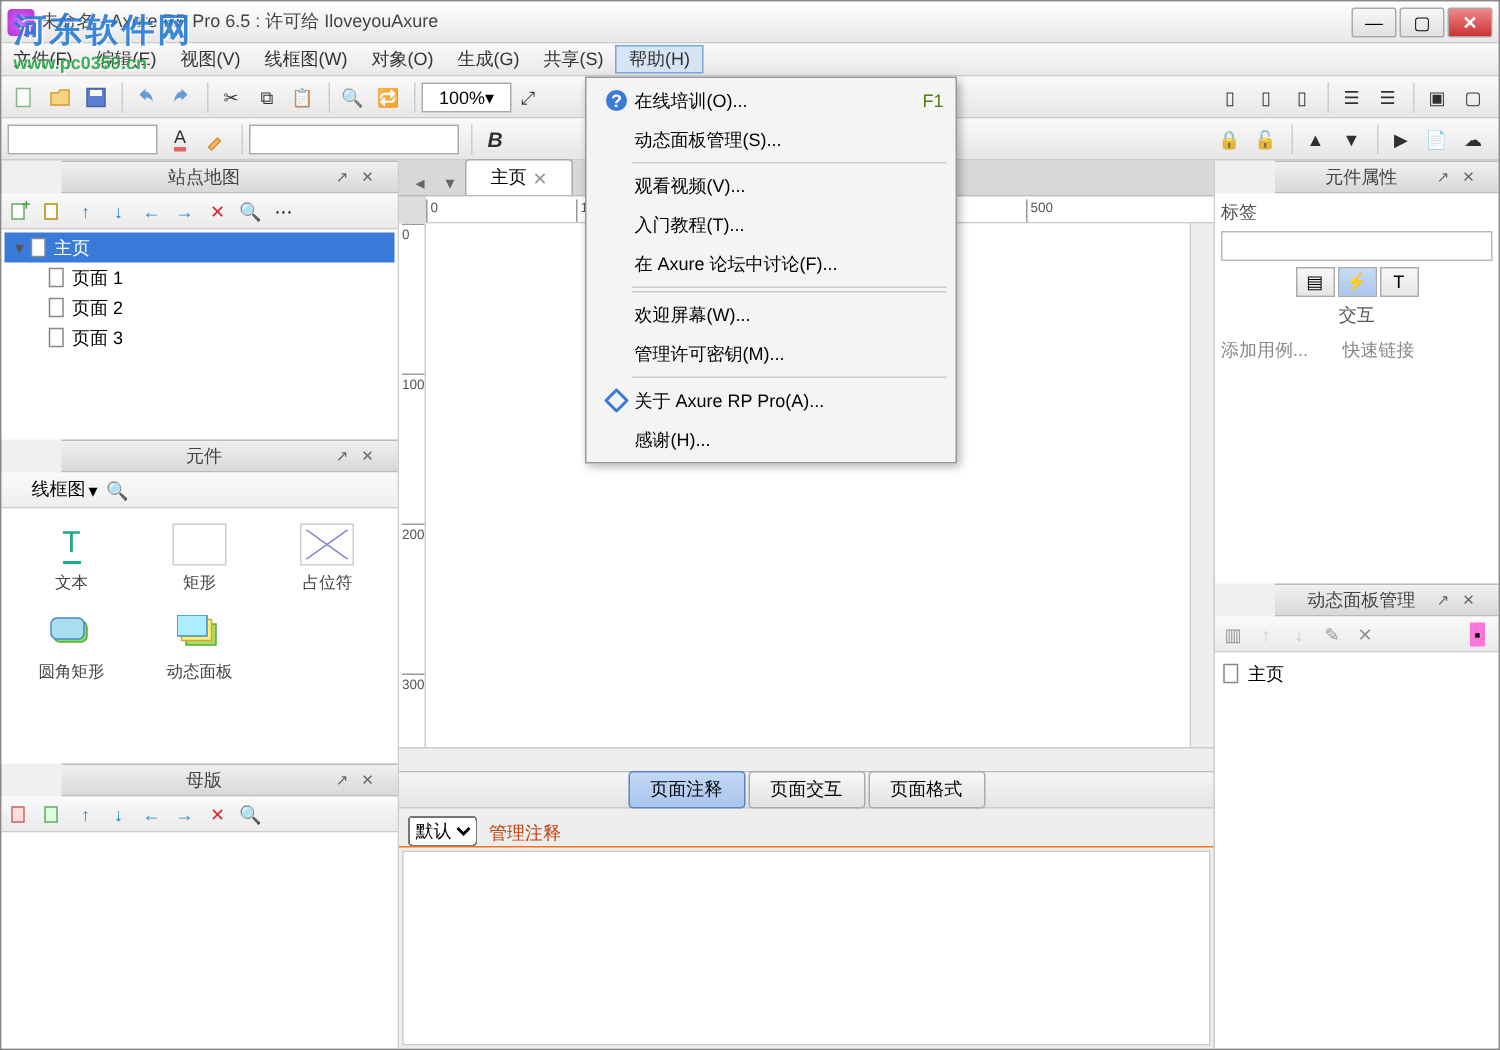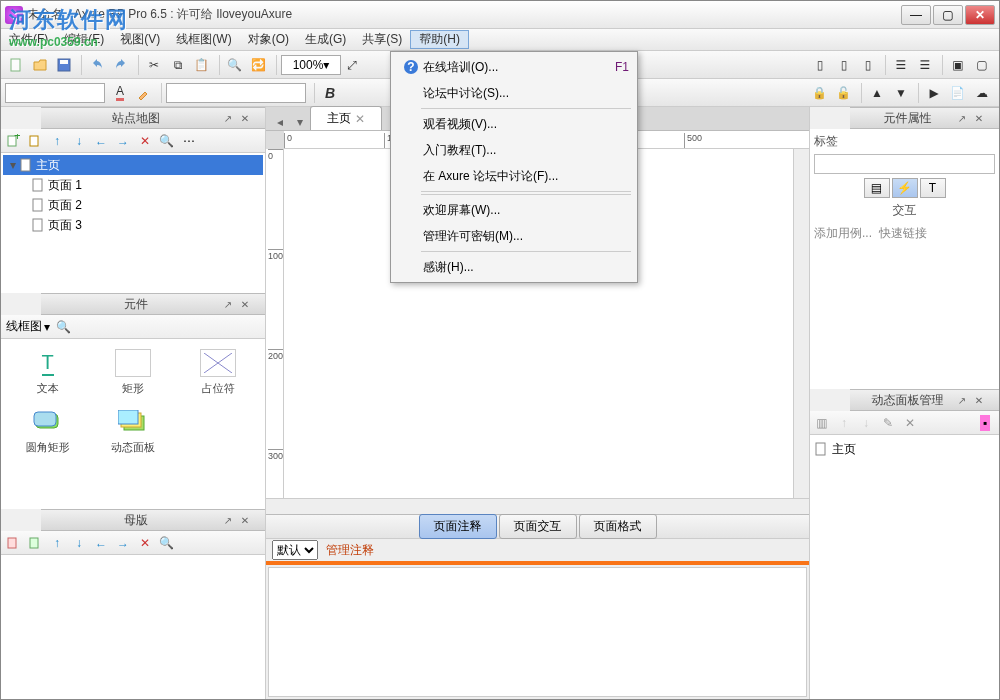--- a/index.html
+++ b/index.html
@@ -50,21 +50,21 @@
 
 .tree { background: #fff; flex: 1; overflow: auto; padding: 2px; }
 .tree-item { display: flex; align-items: center; height: 20px; padding-left: 4px; cursor: pointer; }
 .tree-item.sel { background: #3a7ad9; color: #fff; }
 .tree-item .indent { display: inline-block; }
 .tree-item .page-ico { width: 14px; height: 14px; margin-right: 3px; }
 .expander { width: 12px; text-align: center; color: #555; }
 
 
 .widget-panel { background: #fff; flex: 1; overflow: auto; }
-.widget-search { display: flex; align-items: center; background: linear-gradient(#fafafa,#eee); border-bottom: 1px solid #ccc; height: 24px; padding: 0 5px; }
+.widget-search { display: flex; align-items: center; background: linear-gradient(#fafafa,#eee); border-bottom: 1px solid #ccc; height: 24px; padding: 0 20px; }
 .widget-grid { display: grid; grid-template-columns: repeat(3, 1fr); padding: 6px; gap: 4px; }
 .widget-cell { display: flex; flex-direction: column; align-items: center; padding: 4px; cursor: pointer; }
 .widget-cell .wico { width: 36px; height: 28px; border: 1px solid #ccc; background: #fff; margin-bottom: 4px; display: flex; align-items: center; justify-content: center; }
 .widget-cell .wlabel { color: #444; font-size: 11px; }
 
 
 .canvas-tabs { height: 24px; background: #d8d8d8; border-bottom: 1px solid #bbb; display: flex; align-items: end; padding-left: 4px; }
 .canvas-tab { background: #fff; border: 1px solid #aaa; border-bottom: none; padding: 3px 16px; border-radius: 3px 3px 0 0; display: flex; align-items: center; gap: 4px; }
 .canvas-tab .x { color: #999; cursor: pointer; }
 .tab-nav-btn { width: 16px; height: 16px; margin: 0 2px; display: flex; align-items: center; justify-content: center; cursor: pointer; color: #666; }
@@ -74,21 +74,21 @@
 .canvas { flex: 1; background: #fff; position: relative; overflow: hidden; }
 .ruler-tick { position: absolute; font-size: 9px; color: #555; }
 .ruler-h-tick { top: 2px; border-left: 1px solid #999; height: 16px; padding-left: 2px; }
 .ruler-v-tick { left: 2px; border-top: 1px solid #999; width: 16px; padding-top: 1px; }
 
 
 .page-bottom { height: 185px; background: #eee; border-top: 1px solid #bbb; display: flex; flex-direction: column; }
 .page-tabbar { height: 24px; display: flex; align-items: center; justify-content: center; background: linear-gradient(#f6f6f6,#e4e4e4); border-bottom: 1px solid #ccc; gap: 2px; }
 .subtab { padding: 3px 14px; background: linear-gradient(#f8f8f8,#e2e2e2); border: 1px solid #aaa; border-radius: 3px; cursor: pointer; }
 .subtab.active { background: linear-gradient(#c5d9f5,#a9c5ee); border-color: #5a84c0; }
-.note-tools { display: flex; align-items: center; height: 26px; padding: 0 6px; gap: 8px; border-bottom: 4px solid #f97316; }
+.note-tools { display: flex; align-items: flex-end; height: 26px; padding: 0 6px; gap: 8px; border-bottom: 1px solid #f97316; }
 .note-tools select { height: 20px; }
 .note-link { color: #c2410c; cursor: pointer; }
 .note-area { flex: 1; background: #fff; margin: 2px; border: 1px solid #ccc; }
 
 
 .prop-body { background: #fff; flex: 1; padding: 4px; }
 .prop-row { display: flex; align-items: center; margin-bottom: 4px; }
 .prop-row label { width: 30px; color: #555; }
 .prop-row input { flex: 1; height: 20px; border: 1px solid #bbb; background: #fff; }
 .prop-tabs { display: flex; justify-content: center; gap: 2px; margin: 4px 0; }
@@ -97,21 +97,21 @@
 .prop-section-label { text-align: center; color: #555; margin-bottom: 6px; }
 .prop-hints { color: #888; font-size: 11px; }
 
 .dyn-body { background: #fff; flex: 1; padding: 4px; }
 .dyn-item { display: flex; align-items: center; height: 20px; gap: 4px; }
 
 
 .help-menu { position: absolute; top: 50px; left: 389px; width: 248px; background: #f4f4f4; border: 1px solid #999; box-shadow: 2px 2px 6px rgba(0,0,0,0.3); z-index: 100; padding: 2px; }
 .help-item { display: flex; align-items: center; height: 26px; padding: 0 6px; cursor: pointer; }
 .help-item .icon-slot { width: 24px; display: flex; justify-content: center; }
-.help-item .hk { margin-left: auto; color: #701a75; }
+.help-item .hk { margin-left: auto; color: #4d7c0f; }
 .help-sep { height: 1px; background: #ccc; margin: 2px 4px 2px 28px; }
 
 .sm-ico { width: 14px; height: 14px; }
 
 
 .sbar-v { width: 16px; background: #eee; border-left: 1px solid #ccc; }
 .sbar-h { height: 16px; background: #eee; border-top: 1px solid #ccc; }
 </style>
 </head>
 <body>
@@ -415,21 +415,21 @@
         <input type="text" style="">
       </div>
       <div class="prop-tabs">
         <div class="prop-tab">▤</div>
         <div class="prop-tab active">⚡</div>
         <div class="prop-tab">T</div>
       </div>
       <div class="prop-section-label">交互</div>
       <div class="prop-hints">
         <span>添加用例...</span>
-        <span style="margin-left:4px">快速链接</span>
+        <span style="margin-left:20px">快速链接</span>
       </div>
     </div>
 
     <div class="panel-hd">
       <span class="panel-title">动态面板管理</span>
       <span class="pbtn">↗</span>
       <span class="pbtn">✕</span>
     </div>
     <div class="panel-tb">
       <div class="ptbtn" style="opacity:.4">▥</div>
@@ -459,21 +459,21 @@
         <svg width="16" height="16">
           <circle cx="8" cy="8" r="7" fill="#3a7ad9"></circle>
           <text x="8" y="12" text-anchor="middle" fill="#fff" font-size="11" font-weight="bold">?</text>
         </svg>
       </span>
     <span>在线培训(O)...</span>
     <span class="hk">F1</span>
   </div>
   <div class="help-item">
       <span class="icon-slot"></span>
-      <span>论坛中讨论(S)...</span>
+      <span>动态面板管理(S)...</span>
     </div>
   <div class="help-sep"></div>
   <div class="help-item">
       <span class="icon-slot"></span>
       <span>观看视频(V)...</span>
     </div>
   <div class="help-item">
       <span class="icon-slot"></span>
       <span>入门教程(T)...</span>
     </div>
@@ -486,16 +486,24 @@
   <div class="help-item">
       <span class="icon-slot"></span>
       <span>欢迎屏幕(W)...</span>
     </div>
   <div class="help-item">
       <span class="icon-slot"></span>
       <span>管理许可密钥(M)...</span>
     </div>
   <div class="help-sep"></div>
   <div class="help-item">
+    <span class="icon-slot">
+        <svg width="16" height="16">
+          <path d="M8 1l7 7-7 7-7-7z" fill="none" stroke="#3a7ad9" stroke-width="2"></path>
+        </svg>
+      </span>
+    <span>关于 Axure RP Pro(A)...</span>
+  </div>
+  <div class="help-item">
       <span class="icon-slot"></span>
       <span>感谢(H)...</span>
     </div>
 </div>
 
 </body></html>

